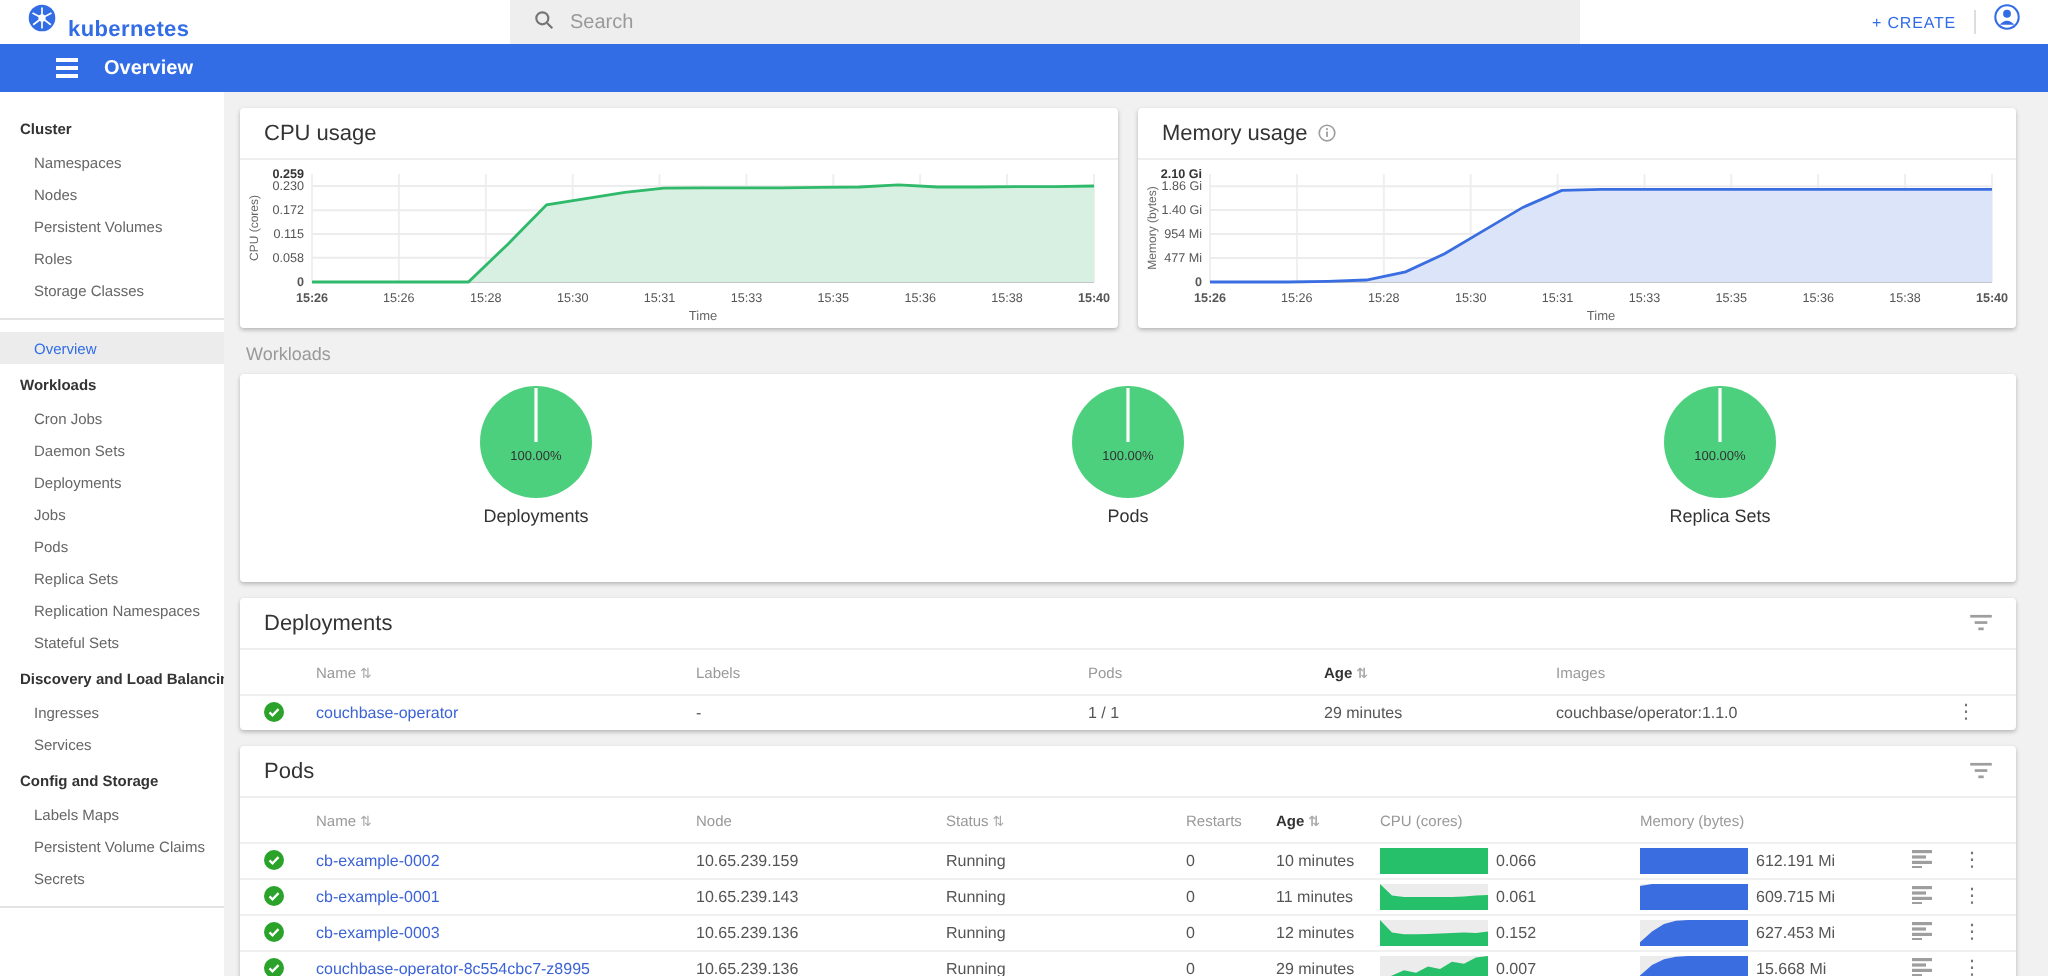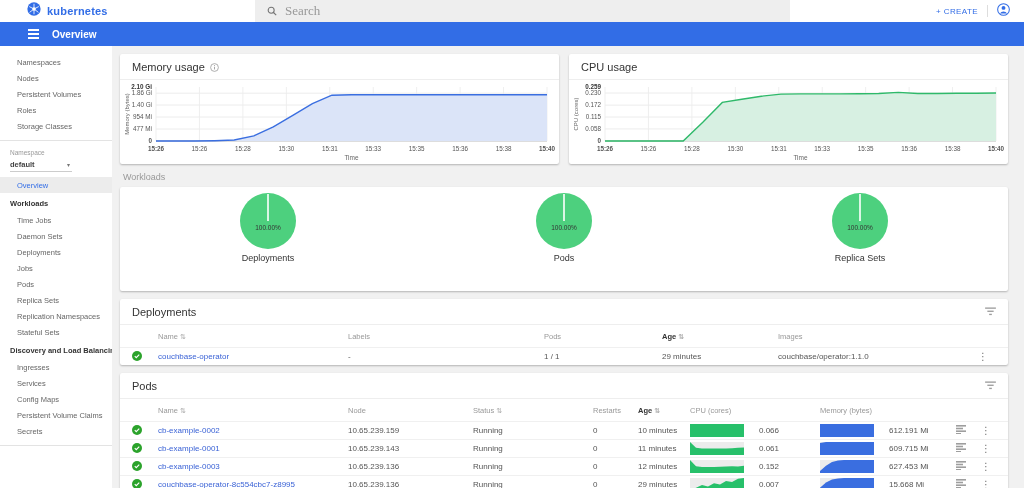--- a/index.html
+++ b/index.html
@@ -2,24 +2,24 @@
 <html style="--brand: #326de6; --link: #3b63d6; --check: #2ba32b; --pie: #4dd07e;"><head>
 <meta charset="utf-8">
 <style>
   *{box-sizing:border-box;margin:0;padding:0}
   html,body{width:1024px;height:488px;overflow:hidden}
   body{font-family:"Liberation Sans","DejaVu Sans",sans-serif;background:#f1f1f1;color:#333}
   :root{--brand:#326de6;--link:#3b63d6;--check:#2ba32b;--pie:#4dd07e}
 
   
   .topbar{height:22px;background:#fff;display:flex;align-items:center}
-  .brand{width:255px;display:flex;align-items:center;gap:6px;padding-left:27px;cursor:pointer}
+  .brand{width:255px;display:flex;align-items:flex-end;gap:6px;padding-left:14px;cursor:pointer}
   .brand-text{color:var(--brand);font-weight:bold;font-size:11px;letter-spacing:.2px}
   .search{flex:0 0 535px;align-self:stretch;background:#eee;display:flex;align-items:center;gap:8px;padding:0 12px}
-  .search-input{border:none;background:transparent;outline:none;font-size:13px;color:#333;width:100%;font-family:Liberation Serif, serif}
+  .search-input{border:none;background:transparent;outline:none;font-size:10px;color:#333;width:100%;font-family:Liberation Sans, sans-serif}
   .search-input::placeholder{color:#999}
   .top-right{margin-left:auto;display:flex;align-items:center;gap:9px;padding-right:14px}
   .create-btn{border:none;background:none;color:var(--brand);font-weight:normal;font-size:8px;letter-spacing:.4px;cursor:pointer;font-family:inherit}
   .vsep{width:1px;height:12px;background:#ddd}
 
   
   .bluebar{height:24px;background:var(--brand);display:flex;align-items:center;gap:13px;padding-left:28px}
   .burger{display:inline-flex;flex-direction:column;gap:2px;cursor:pointer}
   .burger i{width:11px;height:2px;background:#fff;display:block}
   .bluebar-title{color:#fff;font-size:10px;font-weight:bold}
@@ -62,21 +62,21 @@
   .pod-grid{display:grid;grid-template-columns:26px 190px 125px 120px 45px 52px 130px 1fr 20px 24px;align-items:center;padding:0 10px}
   .thead{height:22px}
   .thead .cell{font-size:7.5px;color:#999}
   .cell{padding:0 2px;overflow:hidden;white-space:nowrap}
   .col-bold{color:#333 !important;font-weight:bold}
   .sort-ic{color:#aaa;font-size:7px;margin-left:2px}
   .trow{height:18px;border-top:1px solid #f0f0f0;font-size:8px;color:#555}
   .link{color:var(--link);cursor:pointer}
   .check-ic{display:inline-flex}
   .check-ic circle{fill:var(--check)}
-  .metric-cell{display:flex;align-items:center;gap:15px}
+  .metric-cell{display:flex;align-items:center;gap:4px}
   .kebab{color:#757575;font-size:10px;text-align:center;cursor:pointer}
   .logs-ic{cursor:pointer;display:inline-flex}
 </style>
 </head>
 <body>
 
 <div class="app">
 
   <header class="topbar">
     <div class="brand">
@@ -124,65 +124,103 @@
         <i></i>
         <i></i>
       </span>
     <span class="bluebar-title">Overview</span>
   </nav>
 
   <div class="layout">
     <aside class="sidebar">
       <div id="sb-cluster">
           <div>
+            <div class="sb-header">Cluster</div>
             <div class="sb-item">Namespaces</div>
             <div class="sb-item">Nodes</div>
             <div class="sb-item">Persistent Volumes</div>
             <div class="sb-item">Roles</div>
             <div class="sb-item">Storage Classes</div>
           </div>
         </div>
       <div class="sb-divider"></div>
-      <div class="ns-block">
-        <div class="ns-label">Namespace</div>
-        <div class="ns-select">
-          <span>default</span>
-          <span class="caret">▾</span>
-        </div>
-      </div>
       <div class="sb-item selected">Overview</div>
       <div id="sb-groups">
           <div>
             <div class="sb-header">Workloads</div>
-            <div class="sb-item">Time Jobs</div>
+            <div class="sb-item">Cron Jobs</div>
             <div class="sb-item">Daemon Sets</div>
             <div class="sb-item">Deployments</div>
             <div class="sb-item">Jobs</div>
             <div class="sb-item">Pods</div>
             <div class="sb-item">Replica Sets</div>
             <div class="sb-item">Replication Namespaces</div>
             <div class="sb-item">Stateful Sets</div>
           </div>
           <div>
             <div class="sb-header">Discovery and Load Balancing</div>
             <div class="sb-item">Ingresses</div>
             <div class="sb-item">Services</div>
           </div>
           <div>
-            <div class="sb-item">Config Maps</div>
+            <div class="sb-header">Config and Storage</div>
+            <div class="sb-item">Labels Maps</div>
             <div class="sb-item">Persistent Volume Claims</div>
             <div class="sb-item">Secrets</div>
           </div>
         </div>
       <div class="sb-divider"></div>
 
     </aside>
 
     <main class="main">
       <div class="charts-row">
+        <section class="card chart-card">
+          <div class="card-head">
+            <span class="card-title">CPU usage</span>
+          </div>
+          <div class="chart"><svg width="439" height="83">
+                <line x1="36" y1="7" x2="36" y2="61" stroke="#efefef" stroke-width="1"></line>
+                <text x="36" y="71" font-size="6.3" fill="#555" text-anchor="middle" font-weight="bold">15:26</text>
+                <line x1="79.44444444444444" y1="7" x2="79.44444444444444" y2="61" stroke="#efefef" stroke-width="1"></line>
+                <text x="79.44444444444444" y="71" font-size="6.3" fill="#555" text-anchor="middle">15:26</text>
+                <line x1="122.88888888888889" y1="7" x2="122.88888888888889" y2="61" stroke="#efefef" stroke-width="1"></line>
+                <text x="122.88888888888889" y="71" font-size="6.3" fill="#555" text-anchor="middle">15:28</text>
+                <line x1="166.33333333333334" y1="7" x2="166.33333333333334" y2="61" stroke="#efefef" stroke-width="1"></line>
+                <text x="166.33333333333334" y="71" font-size="6.3" fill="#555" text-anchor="middle">15:30</text>
+                <line x1="209.77777777777777" y1="7" x2="209.77777777777777" y2="61" stroke="#efefef" stroke-width="1"></line>
+                <text x="209.77777777777777" y="71" font-size="6.3" fill="#555" text-anchor="middle">15:31</text>
+                <line x1="253.22222222222223" y1="7" x2="253.22222222222223" y2="61" stroke="#efefef" stroke-width="1"></line>
+                <text x="253.22222222222223" y="71" font-size="6.3" fill="#555" text-anchor="middle">15:33</text>
+                <line x1="296.6666666666667" y1="7" x2="296.6666666666667" y2="61" stroke="#efefef" stroke-width="1"></line>
+                <text x="296.6666666666667" y="71" font-size="6.3" fill="#555" text-anchor="middle">15:35</text>
+                <line x1="340.1111111111111" y1="7" x2="340.1111111111111" y2="61" stroke="#efefef" stroke-width="1"></line>
+                <text x="340.1111111111111" y="71" font-size="6.3" fill="#555" text-anchor="middle">15:36</text>
+                <line x1="383.55555555555554" y1="7" x2="383.55555555555554" y2="61" stroke="#efefef" stroke-width="1"></line>
+                <text x="383.55555555555554" y="71" font-size="6.3" fill="#555" text-anchor="middle">15:38</text>
+                <line x1="427" y1="7" x2="427" y2="61" stroke="#efefef" stroke-width="1"></line>
+                <text x="427" y="71" font-size="6.3" fill="#555" text-anchor="middle" font-weight="bold">15:40</text>
+                <line x1="36" y1="61" x2="427" y2="61" stroke="#ececec" stroke-width="1"></line>
+                <text x="32" y="63" font-size="6.3" fill="#555" text-anchor="end" font-weight="bold">0</text>
+                <line x1="36" y1="48.907335907335906" x2="427" y2="48.907335907335906" stroke="#ececec" stroke-width="1"></line>
+                <text x="32" y="50.907335907335906" font-size="6.3" fill="#555" text-anchor="end">0.058</text>
+                <line x1="36" y1="37.02316602316603" x2="427" y2="37.02316602316603" stroke="#ececec" stroke-width="1"></line>
+                <text x="32" y="39.02316602316603" font-size="6.3" fill="#555" text-anchor="end">0.115</text>
+                <line x1="36" y1="25.138996138996145" x2="427" y2="25.138996138996145" stroke="#ececec" stroke-width="1"></line>
+                <text x="32" y="27.138996138996145" font-size="6.3" fill="#555" text-anchor="end">0.172</text>
+                <line x1="36" y1="13.046332046332047" x2="427" y2="13.046332046332047" stroke="#ececec" stroke-width="1"></line>
+                <text x="32" y="15.046332046332047" font-size="6.3" fill="#555" text-anchor="end">0.230</text>
+                <text x="32" y="9" font-size="6.3" fill="#333" text-anchor="end" font-weight="bold">0.259</text>
+                <line x1="36" y1="61" x2="427" y2="61" stroke="#c5c5c5" stroke-width="1"></line>
+                <polygon points="36,61 36.0,61.0 55.5,61.0 75.1,61.0 94.7,61.0 114.2,61.0 133.8,42.2 153.3,22.4 172.8,19.3 192.4,16.2 211.9,14.1 231.5,13.9 251.1,13.9 270.6,13.9 290.1,13.7 309.7,13.5 329.3,12.4 348.8,13.5 368.4,13.5 387.9,13.3 407.4,13.3 427.0,13.0 427,61" fill="#d7f0e2"></polygon>
+                <polyline points="36.0,61.0 55.5,61.0 75.1,61.0 94.7,61.0 114.2,61.0 133.8,42.2 153.3,22.4 172.8,19.3 192.4,16.2 211.9,14.1 231.5,13.9 251.1,13.9 270.6,13.9 290.1,13.7 309.7,13.5 329.3,12.4 348.8,13.5 368.4,13.5 387.9,13.3 407.4,13.3 427.0,13.0" fill="none" stroke="#2fb96a" stroke-width="1.4"></polyline>
+                <text x="9" y="34" font-size="6" fill="#666" text-anchor="middle" transform="rotate(-90 9 34)">CPU (cores)</text>
+                <text x="231.5" y="80" font-size="6.5" fill="#666" text-anchor="middle">Time</text>
+              </svg></div>
+        </section>
         <section class="card chart-card">
           <div class="card-head">
             <span class="card-title">Memory usage</span>
             <span>
               <svg width="9" height="9" viewBox="0 0 12 12">
                   <circle cx="6" cy="6" r="5.2" fill="none" stroke="#9e9e9e" stroke-width="1.1"></circle>
                   <rect x="5.4" y="5" width="1.2" height="3.6" fill="#9e9e9e"></rect>
                   <rect x="5.4" y="2.8" width="1.2" height="1.2" fill="#9e9e9e"></rect>
                 </svg>
             </span>
@@ -219,63 +257,20 @@
                 <line x1="36" y1="13.171428571428574" x2="427" y2="13.171428571428574" stroke="#ececec" stroke-width="1"></line>
                 <text x="32" y="15.171428571428574" font-size="6.3" fill="#555" text-anchor="end">1.86 Gi</text>
                 <text x="32" y="9" font-size="6.3" fill="#333" text-anchor="end" font-weight="bold">2.10 Gi</text>
                 <line x1="36" y1="61" x2="427" y2="61" stroke="#c5c5c5" stroke-width="1"></line>
                 <polygon points="36,61 36.0,61.0 55.5,61.0 75.1,61.0 94.7,60.7 114.2,60.0 133.8,55.9 153.3,46.9 172.8,35.3 192.4,23.7 211.9,15.2 231.5,14.7 251.1,14.7 270.6,14.7 290.1,14.7 309.7,14.7 329.3,14.7 348.8,14.7 368.4,14.7 387.9,14.7 407.4,14.7 427.0,14.7 427,61" fill="#dbe4f8"></polygon>
                 <polyline points="36.0,61.0 55.5,61.0 75.1,61.0 94.7,60.7 114.2,60.0 133.8,55.9 153.3,46.9 172.8,35.3 192.4,23.7 211.9,15.2 231.5,14.7 251.1,14.7 270.6,14.7 290.1,14.7 309.7,14.7 329.3,14.7 348.8,14.7 368.4,14.7 387.9,14.7 407.4,14.7 427.0,14.7" fill="none" stroke="#3a6ee0" stroke-width="1.4"></polyline>
                 <text x="9" y="34" font-size="6" fill="#666" text-anchor="middle" transform="rotate(-90 9 34)">Memory (bytes)</text>
                 <text x="231.5" y="80" font-size="6.5" fill="#666" text-anchor="middle">Time</text>
               </svg></div>
         </section>
-        <section class="card chart-card">
-          <div class="card-head">
-            <span class="card-title">CPU usage</span>
-          </div>
-          <div class="chart"><svg width="439" height="83">
-                <line x1="36" y1="7" x2="36" y2="61" stroke="#efefef" stroke-width="1"></line>
-                <text x="36" y="71" font-size="6.3" fill="#555" text-anchor="middle" font-weight="bold">15:26</text>
-                <line x1="79.44444444444444" y1="7" x2="79.44444444444444" y2="61" stroke="#efefef" stroke-width="1"></line>
-                <text x="79.44444444444444" y="71" font-size="6.3" fill="#555" text-anchor="middle">15:26</text>
-                <line x1="122.88888888888889" y1="7" x2="122.88888888888889" y2="61" stroke="#efefef" stroke-width="1"></line>
-                <text x="122.88888888888889" y="71" font-size="6.3" fill="#555" text-anchor="middle">15:28</text>
-                <line x1="166.33333333333334" y1="7" x2="166.33333333333334" y2="61" stroke="#efefef" stroke-width="1"></line>
-                <text x="166.33333333333334" y="71" font-size="6.3" fill="#555" text-anchor="middle">15:30</text>
-                <line x1="209.77777777777777" y1="7" x2="209.77777777777777" y2="61" stroke="#efefef" stroke-width="1"></line>
-                <text x="209.77777777777777" y="71" font-size="6.3" fill="#555" text-anchor="middle">15:31</text>
-                <line x1="253.22222222222223" y1="7" x2="253.22222222222223" y2="61" stroke="#efefef" stroke-width="1"></line>
-                <text x="253.22222222222223" y="71" font-size="6.3" fill="#555" text-anchor="middle">15:33</text>
-                <line x1="296.6666666666667" y1="7" x2="296.6666666666667" y2="61" stroke="#efefef" stroke-width="1"></line>
-                <text x="296.6666666666667" y="71" font-size="6.3" fill="#555" text-anchor="middle">15:35</text>
-                <line x1="340.1111111111111" y1="7" x2="340.1111111111111" y2="61" stroke="#efefef" stroke-width="1"></line>
-                <text x="340.1111111111111" y="71" font-size="6.3" fill="#555" text-anchor="middle">15:36</text>
-                <line x1="383.55555555555554" y1="7" x2="383.55555555555554" y2="61" stroke="#efefef" stroke-width="1"></line>
-                <text x="383.55555555555554" y="71" font-size="6.3" fill="#555" text-anchor="middle">15:38</text>
-                <line x1="427" y1="7" x2="427" y2="61" stroke="#efefef" stroke-width="1"></line>
-                <text x="427" y="71" font-size="6.3" fill="#555" text-anchor="middle" font-weight="bold">15:40</text>
-                <line x1="36" y1="61" x2="427" y2="61" stroke="#ececec" stroke-width="1"></line>
-                <text x="32" y="63" font-size="6.3" fill="#555" text-anchor="end" font-weight="bold">0</text>
-                <line x1="36" y1="48.907335907335906" x2="427" y2="48.907335907335906" stroke="#ececec" stroke-width="1"></line>
-                <text x="32" y="50.907335907335906" font-size="6.3" fill="#555" text-anchor="end">0.058</text>
-                <line x1="36" y1="37.02316602316603" x2="427" y2="37.02316602316603" stroke="#ececec" stroke-width="1"></line>
-                <text x="32" y="39.02316602316603" font-size="6.3" fill="#555" text-anchor="end">0.115</text>
-                <line x1="36" y1="25.138996138996145" x2="427" y2="25.138996138996145" stroke="#ececec" stroke-width="1"></line>
-                <text x="32" y="27.138996138996145" font-size="6.3" fill="#555" text-anchor="end">0.172</text>
-                <line x1="36" y1="13.046332046332047" x2="427" y2="13.046332046332047" stroke="#ececec" stroke-width="1"></line>
-                <text x="32" y="15.046332046332047" font-size="6.3" fill="#555" text-anchor="end">0.230</text>
-                <text x="32" y="9" font-size="6.3" fill="#333" text-anchor="end" font-weight="bold">0.259</text>
-                <line x1="36" y1="61" x2="427" y2="61" stroke="#c5c5c5" stroke-width="1"></line>
-                <polygon points="36,61 36.0,61.0 55.5,61.0 75.1,61.0 94.7,61.0 114.2,61.0 133.8,42.2 153.3,22.4 172.8,19.3 192.4,16.2 211.9,14.1 231.5,13.9 251.1,13.9 270.6,13.9 290.1,13.7 309.7,13.5 329.3,12.4 348.8,13.5 368.4,13.5 387.9,13.3 407.4,13.3 427.0,13.0 427,61" fill="#d7f0e2"></polygon>
-                <polyline points="36.0,61.0 55.5,61.0 75.1,61.0 94.7,61.0 114.2,61.0 133.8,42.2 153.3,22.4 172.8,19.3 192.4,16.2 211.9,14.1 231.5,13.9 251.1,13.9 270.6,13.9 290.1,13.7 309.7,13.5 329.3,12.4 348.8,13.5 368.4,13.5 387.9,13.3 407.4,13.3 427.0,13.0" fill="none" stroke="#2fb96a" stroke-width="1.4"></polyline>
-                <text x="9" y="34" font-size="6" fill="#666" text-anchor="middle" transform="rotate(-90 9 34)">CPU (cores)</text>
-                <text x="231.5" y="80" font-size="6.5" fill="#666" text-anchor="middle">Time</text>
-              </svg></div>
-        </section>
       </div>
 
       <div class="section-label">Workloads</div>
 
       <section class="card statuses-card">
         <div class="pies" id="pies">
             <div class="pie">
     <svg width="58" height="58" viewBox="0 0 58 58">
       <circle class="pie-circle" cx="29" cy="29" r="28"></circle>
       <line x1="29" y1="29" x2="29" y2="2" stroke="#fff" stroke-width="1.6"></line>

